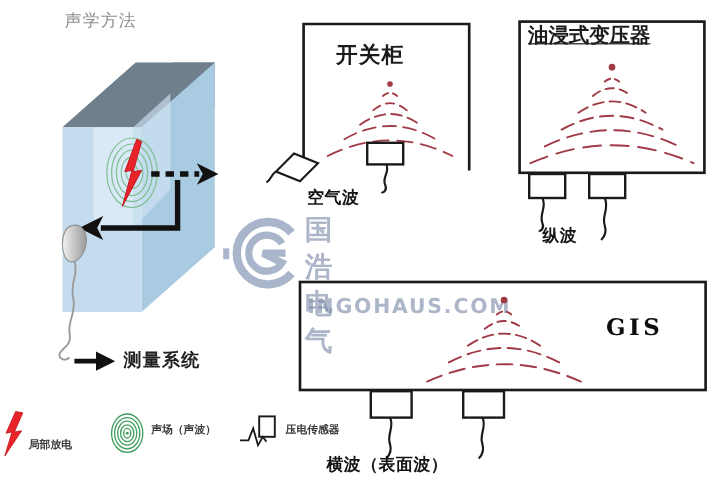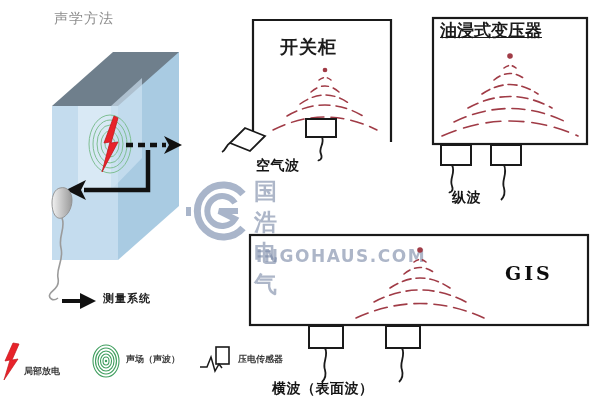--- a/index.html
+++ b/index.html
@@ -56,21 +56,21 @@
     color: #141414;
     letter-spacing: 0.5px;
   }
   .legend-label {
     font-size: 9px;
     font-weight: bold;
     color: #3a3a3a;
     letter-spacing: 0px;
   }
   .meas-label {
-    font-size: 11px;
+    font-size: 15px;
     font-weight: bold;
     color: #222222;
     letter-spacing: 1px;
   }
 
   
   #watermark { pointer-events: none; }
   .wm-text {
     font-family: "DejaVu Sans", "Liberation Sans", sans-serif;
     font-weight: bold;

